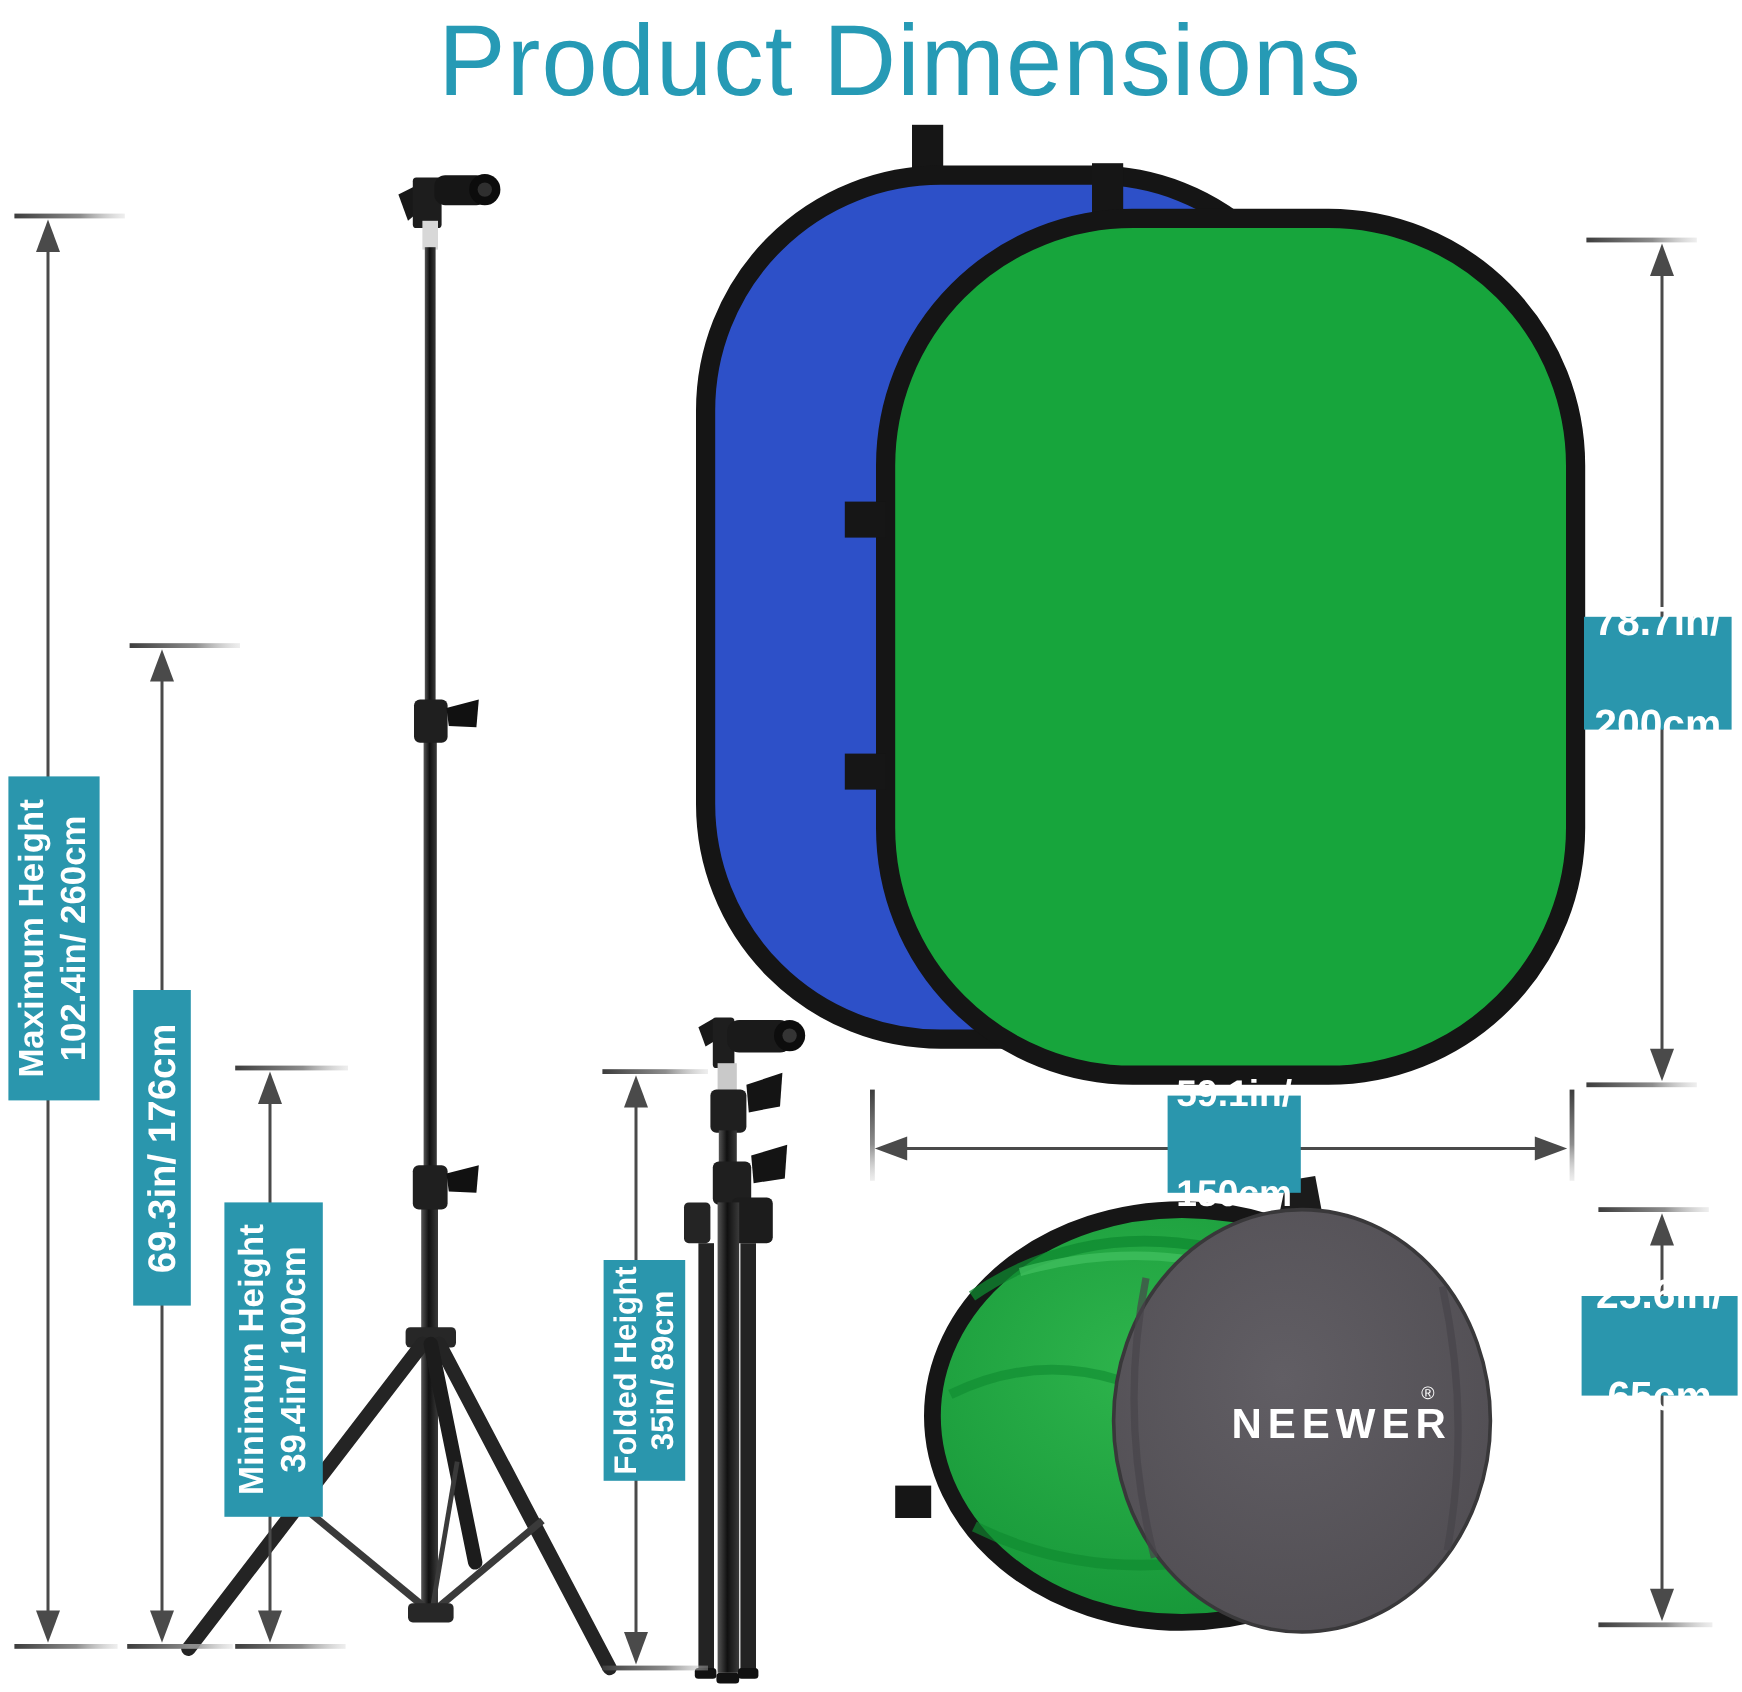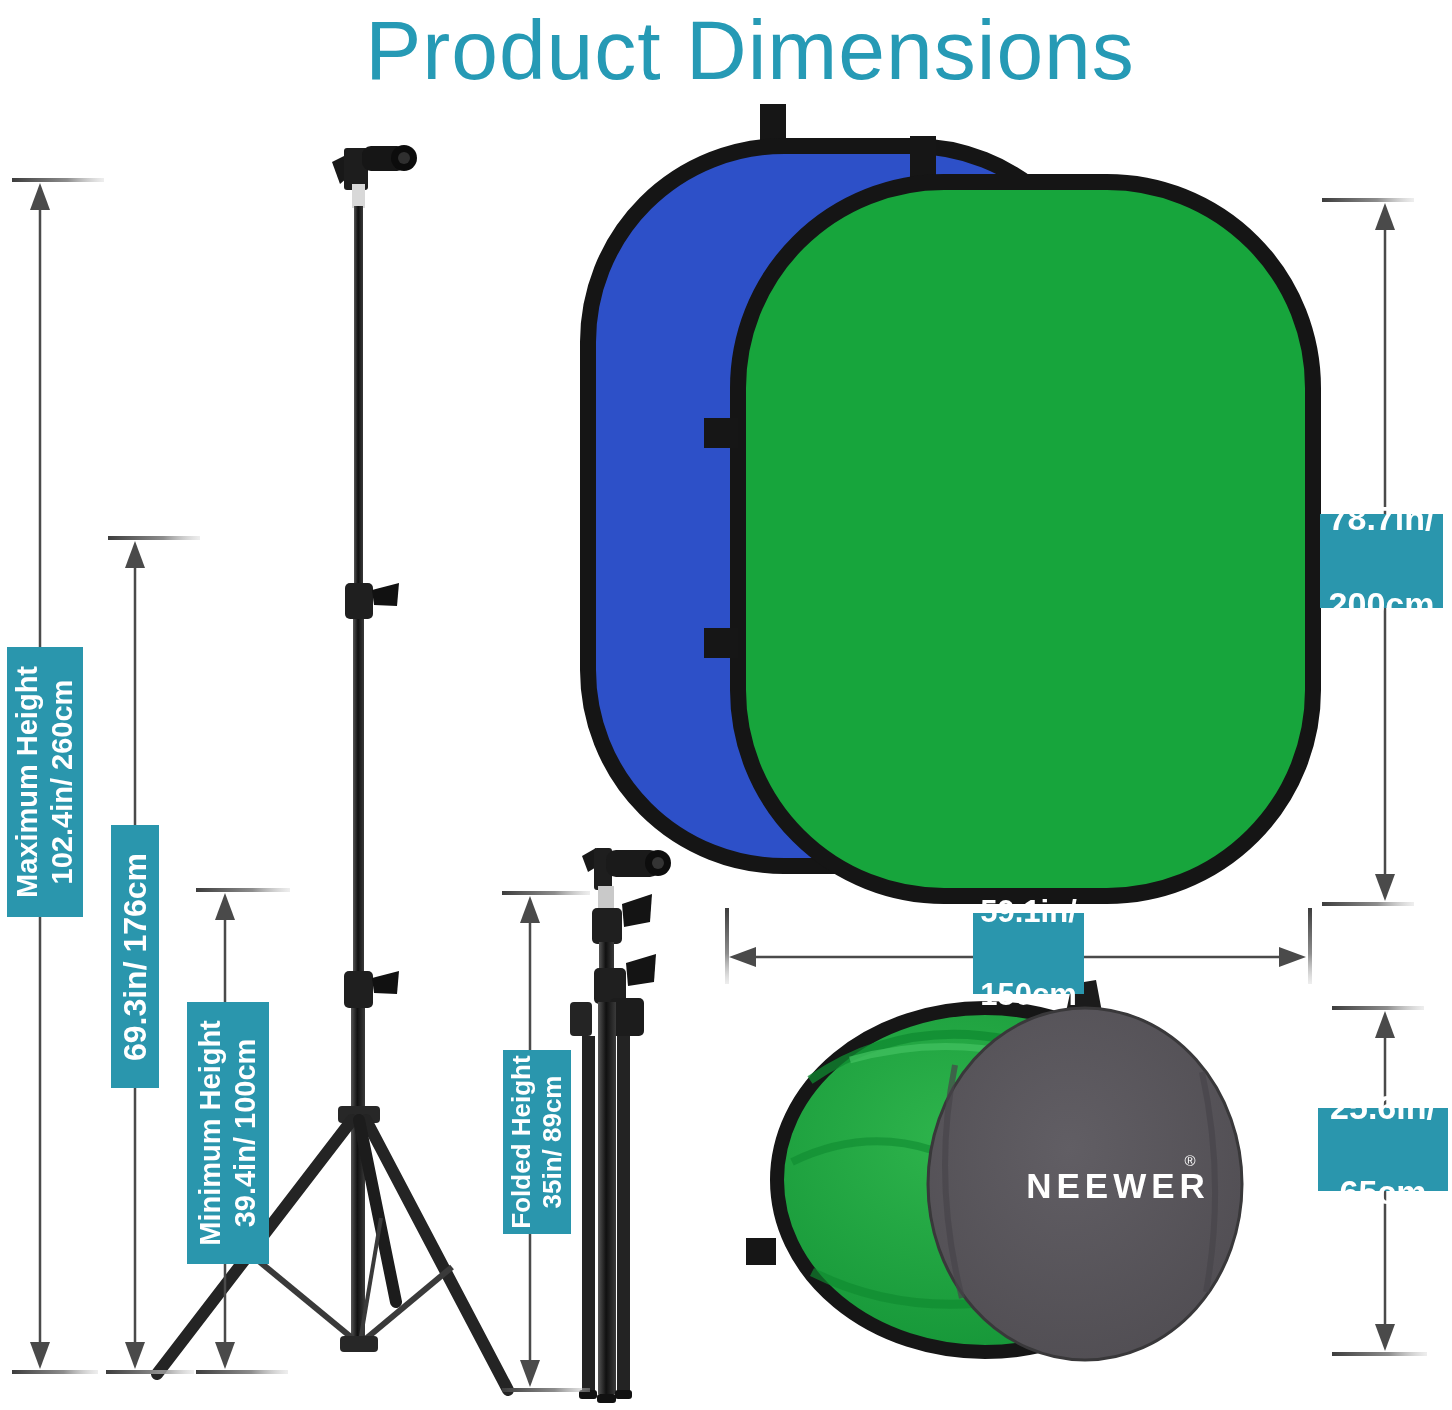--- a/index.html
+++ b/index.html
@@ -245,18 +245,18 @@
   <div class="dimlabel hlabel lblE" style="left:1320px;top:514px;width:123px;height:94px;">
     <div>78.7in/</div>
     <div>200cm</div>
   </div>
 
   <div class="dimlabel hlabel lblF" style="left:973px;top:913px;width:111px;height:81px;">
     <div>59.1in/</div>
     <div>150cm</div>
   </div>
 
-  <div class="dimlabel hlabel lblG" style="left:1318px;top:1108px;width:130px;height:83px;">
+  <div class="dimlabel hlabel lblG" style="left:1318px;top:1080px;width:130px;height:83px;">
     <div>25.6in/</div>
     <div>65cm</div>
   </div>
 
 </div>
 
 </body></html>

